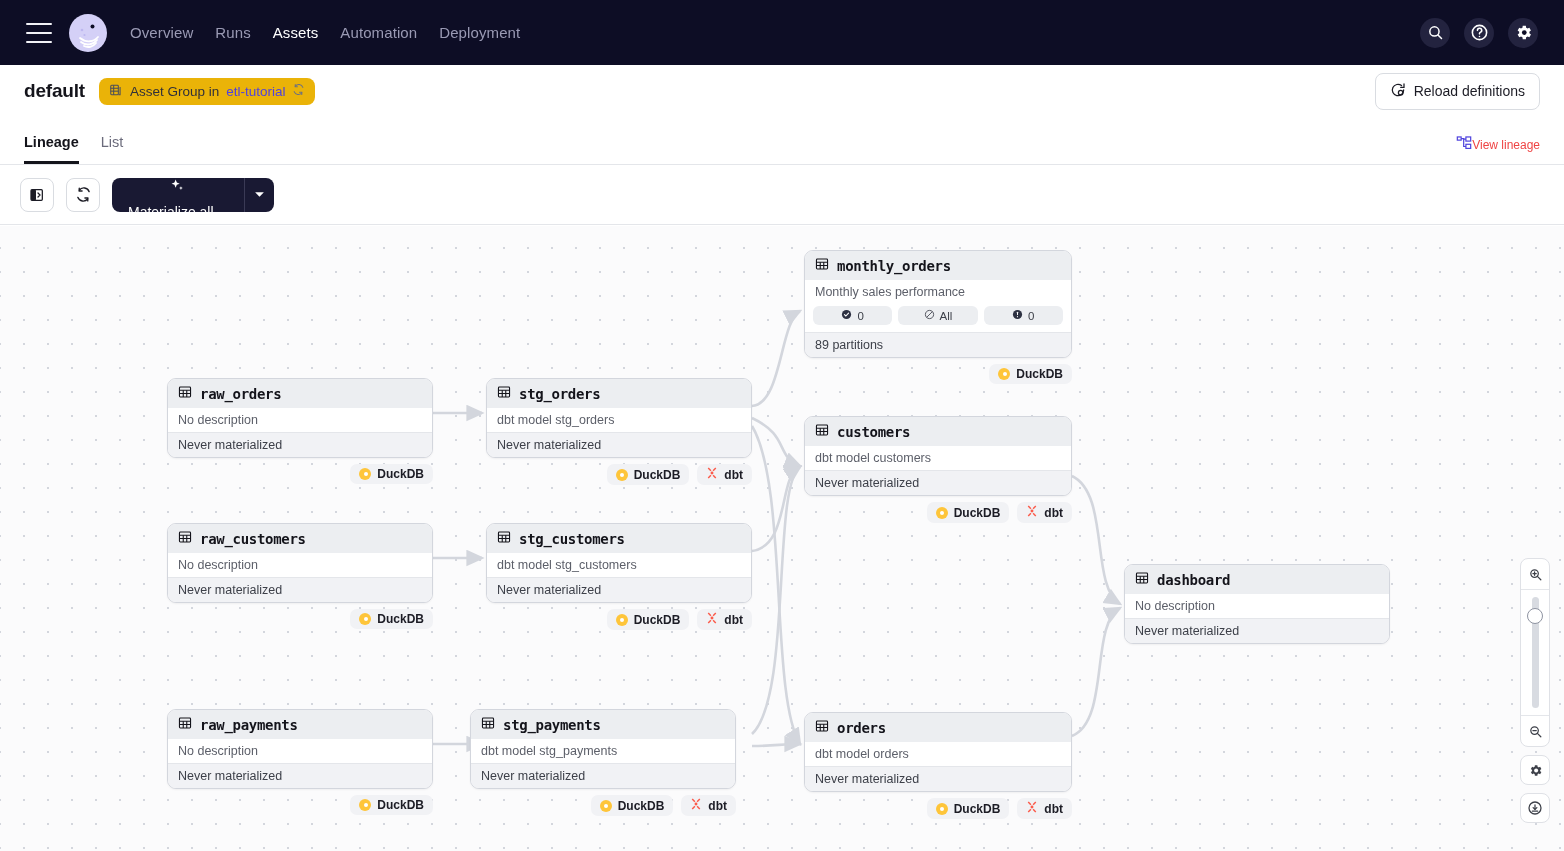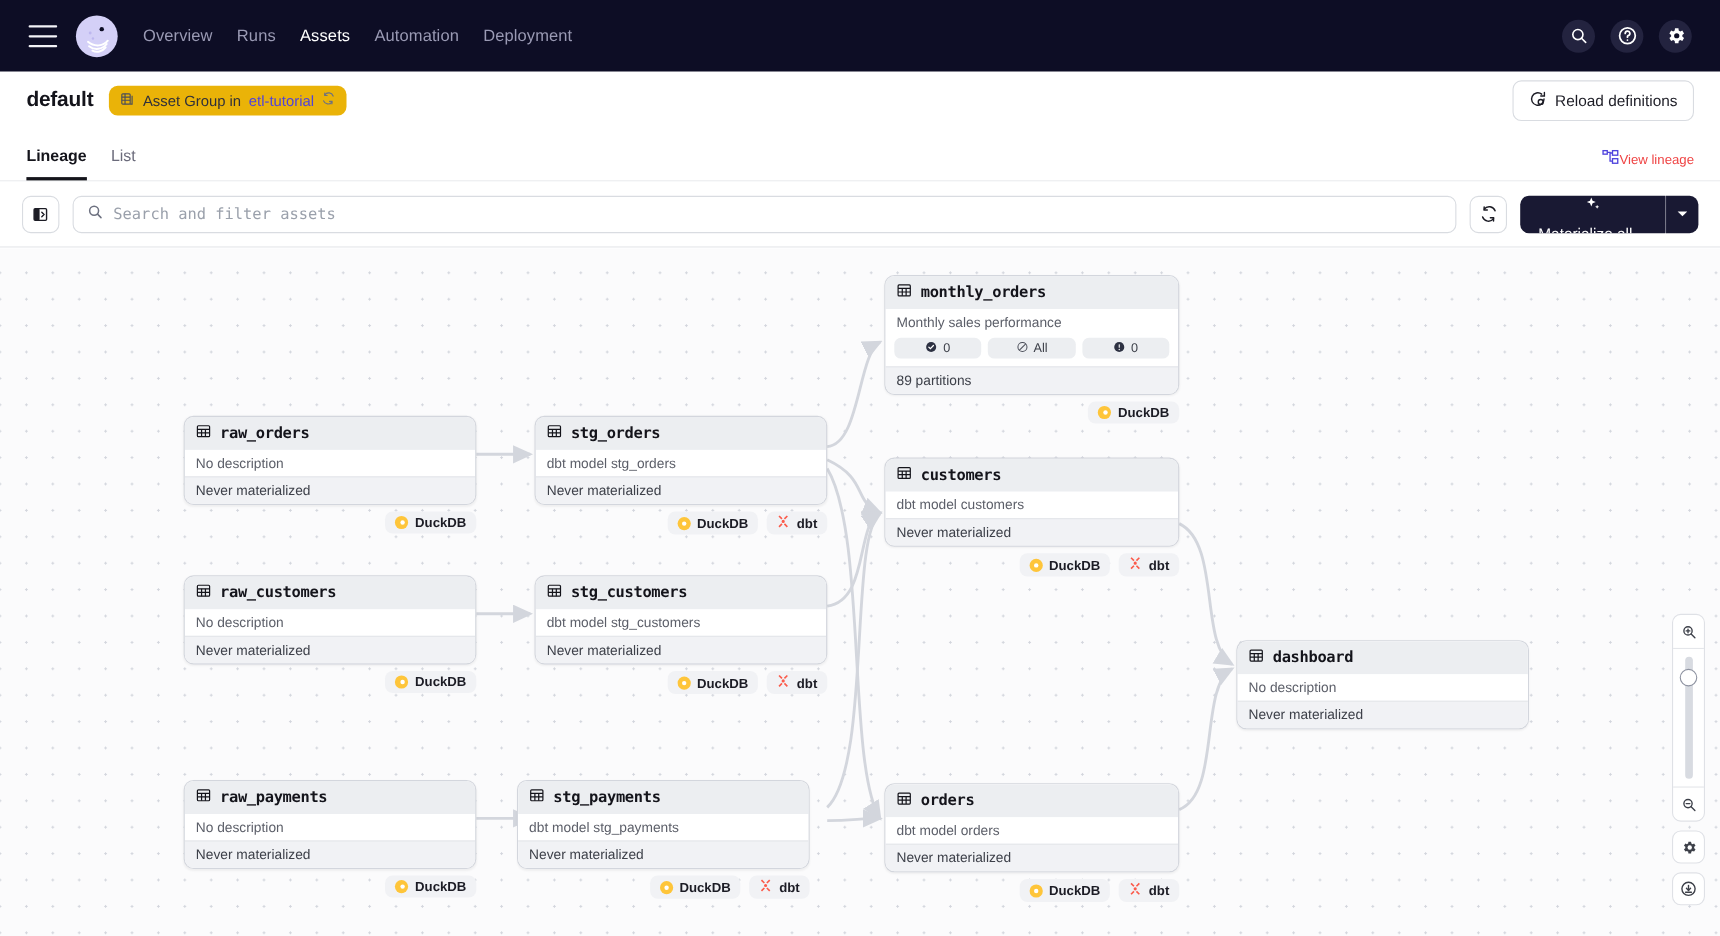--- a/index.html
+++ b/index.html
@@ -274,29 +274,20 @@
     </span>
   </div>
 
   <div class="toolbar">
     <div class="icon-btn">
       <svg width="16" height="16" viewBox="0 0 24 24" fill="none" stroke="#1c1c25" stroke-width="1.9" stroke-linecap="round">
         <rect x="3" y="4" width="7.5" height="16" rx="1.5" fill="#1c1c25" stroke="none"></rect>
         <rect x="3" y="4" width="17" height="16" rx="1.5"></rect>
         <polyline points="13.5,9 16.5,12 13.5,15" fill="none"></polyline>
       </svg>
-    </div>
-    <div class="search-wrap">
-      <span>
-        <svg width="15" height="15" viewBox="0 0 24 24" fill="none" stroke="#6d7180" stroke-width="2.2" stroke-linecap="round">
-          <circle cx="10.5" cy="10.5" r="6.5"></circle>
-            <line x1="15.5" y1="15.5" x2="20.5" y2="20.5"></line>
-        </svg>
-      </span>
-      <input type="text" placeholder="Search and filter assets" style="">
     </div>
     <div class="icon-btn">
       <svg width="17" height="17" viewBox="0 0 24 24" fill="none" stroke="#1c1c25" stroke-width="1.9" stroke-linecap="round">
         <path d="M20 8a8 8 0 0 0-14-2"></path>
           <path d="M4 16a8 8 0 0 0 14 2"></path>
         <polyline points="6,3 6,7 10,7"></polyline>
           <polyline points="18,21 18,17 14,17"></polyline>
       </svg>
     </div>
     <div class="mat-group">
@@ -546,21 +537,21 @@
           <span>
             <svg width="12" height="12" viewBox="0 0 24 24" fill="#fb5b4b">
                 <path d="M3.4 3.2l5.3 5.3 2.1-2.1-5.3-5.3zM20.6 3.2l-5.3 5.3-2.1-2.1 5.3-5.3zM3.4 20.8l5.3-5.3 2.1 2.1-5.3 5.3zM20.6 20.8l-5.3-5.3-2.1 2.1 5.3 5.3zM12 9.1a2.9 2.9 0 1 1 0 5.8 2.9 2.9 0 0 1 0-5.8z"></path>
               </svg>
           </span>
           <span>dbt</span>
         </span>
       </div>
     </div>
 
-    <div class="node" style="left:1124px; top:356px;">
+    <div class="node" style="left:1124px; top:338px;">
       <div class="nbox">
         <div class="nhead">
           <span>
             <svg width="14" height="14" viewBox="0 0 24 24" fill="none" stroke="#14141b" stroke-width="1.9">
                 <rect x="2.5" y="3.5" width="19" height="17" rx="1.5"></rect>
                 <line x1="2.5" y1="9" x2="21.5" y2="9"></line>
                 <line x1="2.5" y1="14.5" x2="21.5" y2="14.5"></line>
                 <line x1="9" y1="9" x2="9" y2="20.5"></line>
                 <line x1="15" y1="9" x2="15" y2="20.5"></line>
               </svg>

